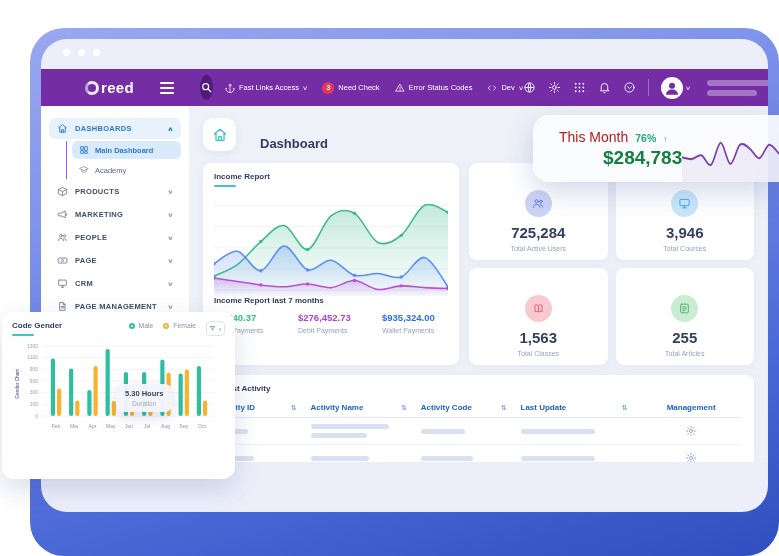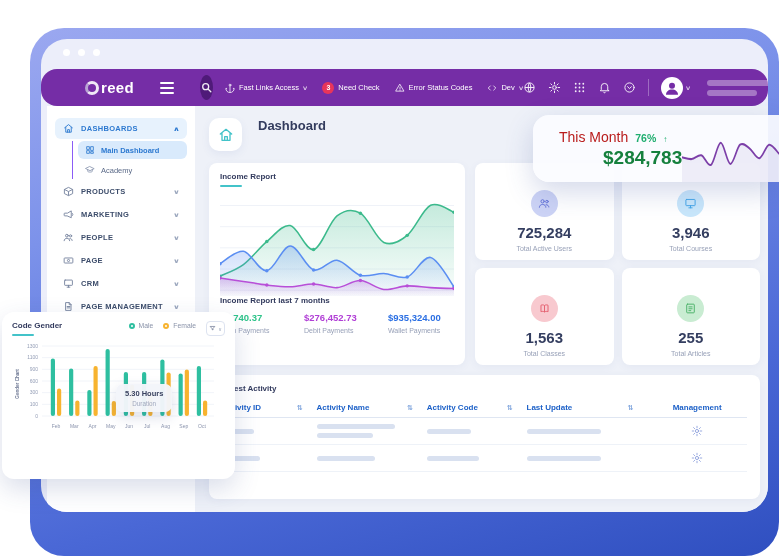--- a/index.html
+++ b/index.html
@@ -10,21 +10,21 @@
   
   .frame{position:absolute;left:30px;top:28px;width:749px;height:528px;
     background:linear-gradient(165deg,#9ba8f0 0%,#7c92ea 30%,#4a68d6 72%,#2f4fc0 100%);
     border-radius:34px;padding:11px 11px 0 11px;}
   .window{position:relative;width:100%;height:473px;background:#eceefa;border-radius:26px;overflow:hidden;}
   .win-controls{position:absolute;left:22px;top:10px;display:flex;gap:8px;}
   .win-dot{width:7px;height:7px;border-radius:50%;background:#fff;}
 
   
   .navbar{position:absolute;left:0;top:30px;width:100%;height:37px;background:#752da6;
-    display:flex;align-items:center;color:#fff;padding:0 14px;border-radius:16px;}
+    display:flex;align-items:center;color:#fff;padding:0 14px;}
   .logo{display:flex;align-items:center;gap:2px;margin-left:30px;}
   .logo-o{width:14px;height:14px;border-radius:50%;border:3px solid #efe8f6;border-left-color:#b9a4d4;}
   .logo-txt{font-size:15px;font-weight:bold;letter-spacing:.3px;}
   .hamburger{margin-left:26px;display:flex;flex-direction:column;gap:3px;cursor:pointer;}
   .hamburger span{display:block;width:14px;height:2px;background:#fff;border-radius:1px;}
   .nav-sep{width:1px;height:37px;background:rgba(255,255,255,.18);margin:0 12px;}
   .search-btn{width:25px;height:25px;border-radius:50%;background:#4f1a79;display:flex;
     align-items:center;justify-content:center;margin-left:2px;}
   .nav-links{display:flex;align-items:center;gap:15px;margin-left:12px;font-size:7.5px;}
   .nav-link{display:flex;align-items:center;gap:4px;white-space:nowrap;cursor:pointer;}
@@ -35,37 +35,37 @@
   .nav-ico{width:13px;height:13px;opacity:.92;cursor:pointer;}
   .vdiv{width:1px;height:17px;background:rgba(255,255,255,.3);}
   .avatar{width:22px;height:22px;border-radius:50%;background:#fff;display:flex;
     align-items:center;justify-content:center;overflow:hidden;}
   .user-skel{display:flex;flex-direction:column;gap:4px;margin-left:4px;}
   .user-skel i{display:block;height:6px;border-radius:3px;background:rgba(255,255,255,.35);}
   .user-skel i:nth-child(1){width:72px;}
   .user-skel i:nth-child(2){width:50px;}
 
   
-  .app-body{position:absolute;left:6px;top:67px;width:100%;height:406px;display:flex;}
+  .app-body{position:absolute;left:0;top:67px;width:100%;height:356px;display:flex;}
   .sidebar{width:148px;background:#fff;padding:12px 8px 0 8px;flex-shrink:0;}
   .sb-item{display:flex;align-items:center;gap:7px;padding:5px 8px;border-radius:6px;
     color:#3d4d6b;font-size:7.5px;font-weight:bold;letter-spacing:.3px;cursor:pointer;margin-bottom:2px;}
   .sb-item .sb-ico{width:11px;height:11px;color:#76839f;flex-shrink:0;}
   .sb-item .sb-chev{margin-left:auto;font-size:6px;color:#9aa6bd;transform:scaleX(1.4);}
   .sb-item.active{background:#e7f2fd;color:#2d79d0;}
   .sb-item.active .sb-ico,.sb-item.active .sb-chev{color:#2d79d0;}
   .sb-sub{margin:0 0 2px 17px;border-left:1px solid #8b5cf6;padding-left:5px;}
   .sb-subitem{display:flex;align-items:center;gap:6px;padding:4px 7px;border-radius:6px;
     font-size:7.5px;color:#5b6a88;cursor:pointer;margin-bottom:2px;}
   .sb-subitem .sb-ico{width:10px;height:10px;color:#8a96b0;}
   .sb-subitem.active{background:#d9eafc;color:#2d79d0;font-weight:bold;}
   .sb-subitem.active .sb-ico{color:#2d79d0;}
 
   .content{flex:1;background:#eef1f8;padding:12px 14px;overflow:hidden;}
-  .page-head{display:flex;align-items:flex-start;gap:16px;}
+  .page-head{display:flex;align-items:flex-end;gap:24px;}
   .home-chip{width:33px;height:33px;background:#fff;border-radius:10px;display:flex;
     align-items:center;justify-content:center;box-shadow:0 3px 8px rgba(70,90,160,.08);}
   .page-title{font-size:13px;font-weight:bold;color:#333c5e;}
 
   .main-grid{display:grid;grid-template-columns:256px 1fr;gap:10px;margin-top:12px;}
   .card{background:#fff;border-radius:8px;box-shadow:0 2px 8px rgba(70,90,160,.06);}
   .income-card{padding:9px 11px;height:202px;overflow:hidden;}
   .card-title{font-size:8px;font-weight:bold;color:#333b5e;}
   .teal-underline{width:22px;height:2px;background:#43c3c9;border-radius:2px;margin-top:4px;}
   .income-chart{height:104px;margin-top:5px;}

